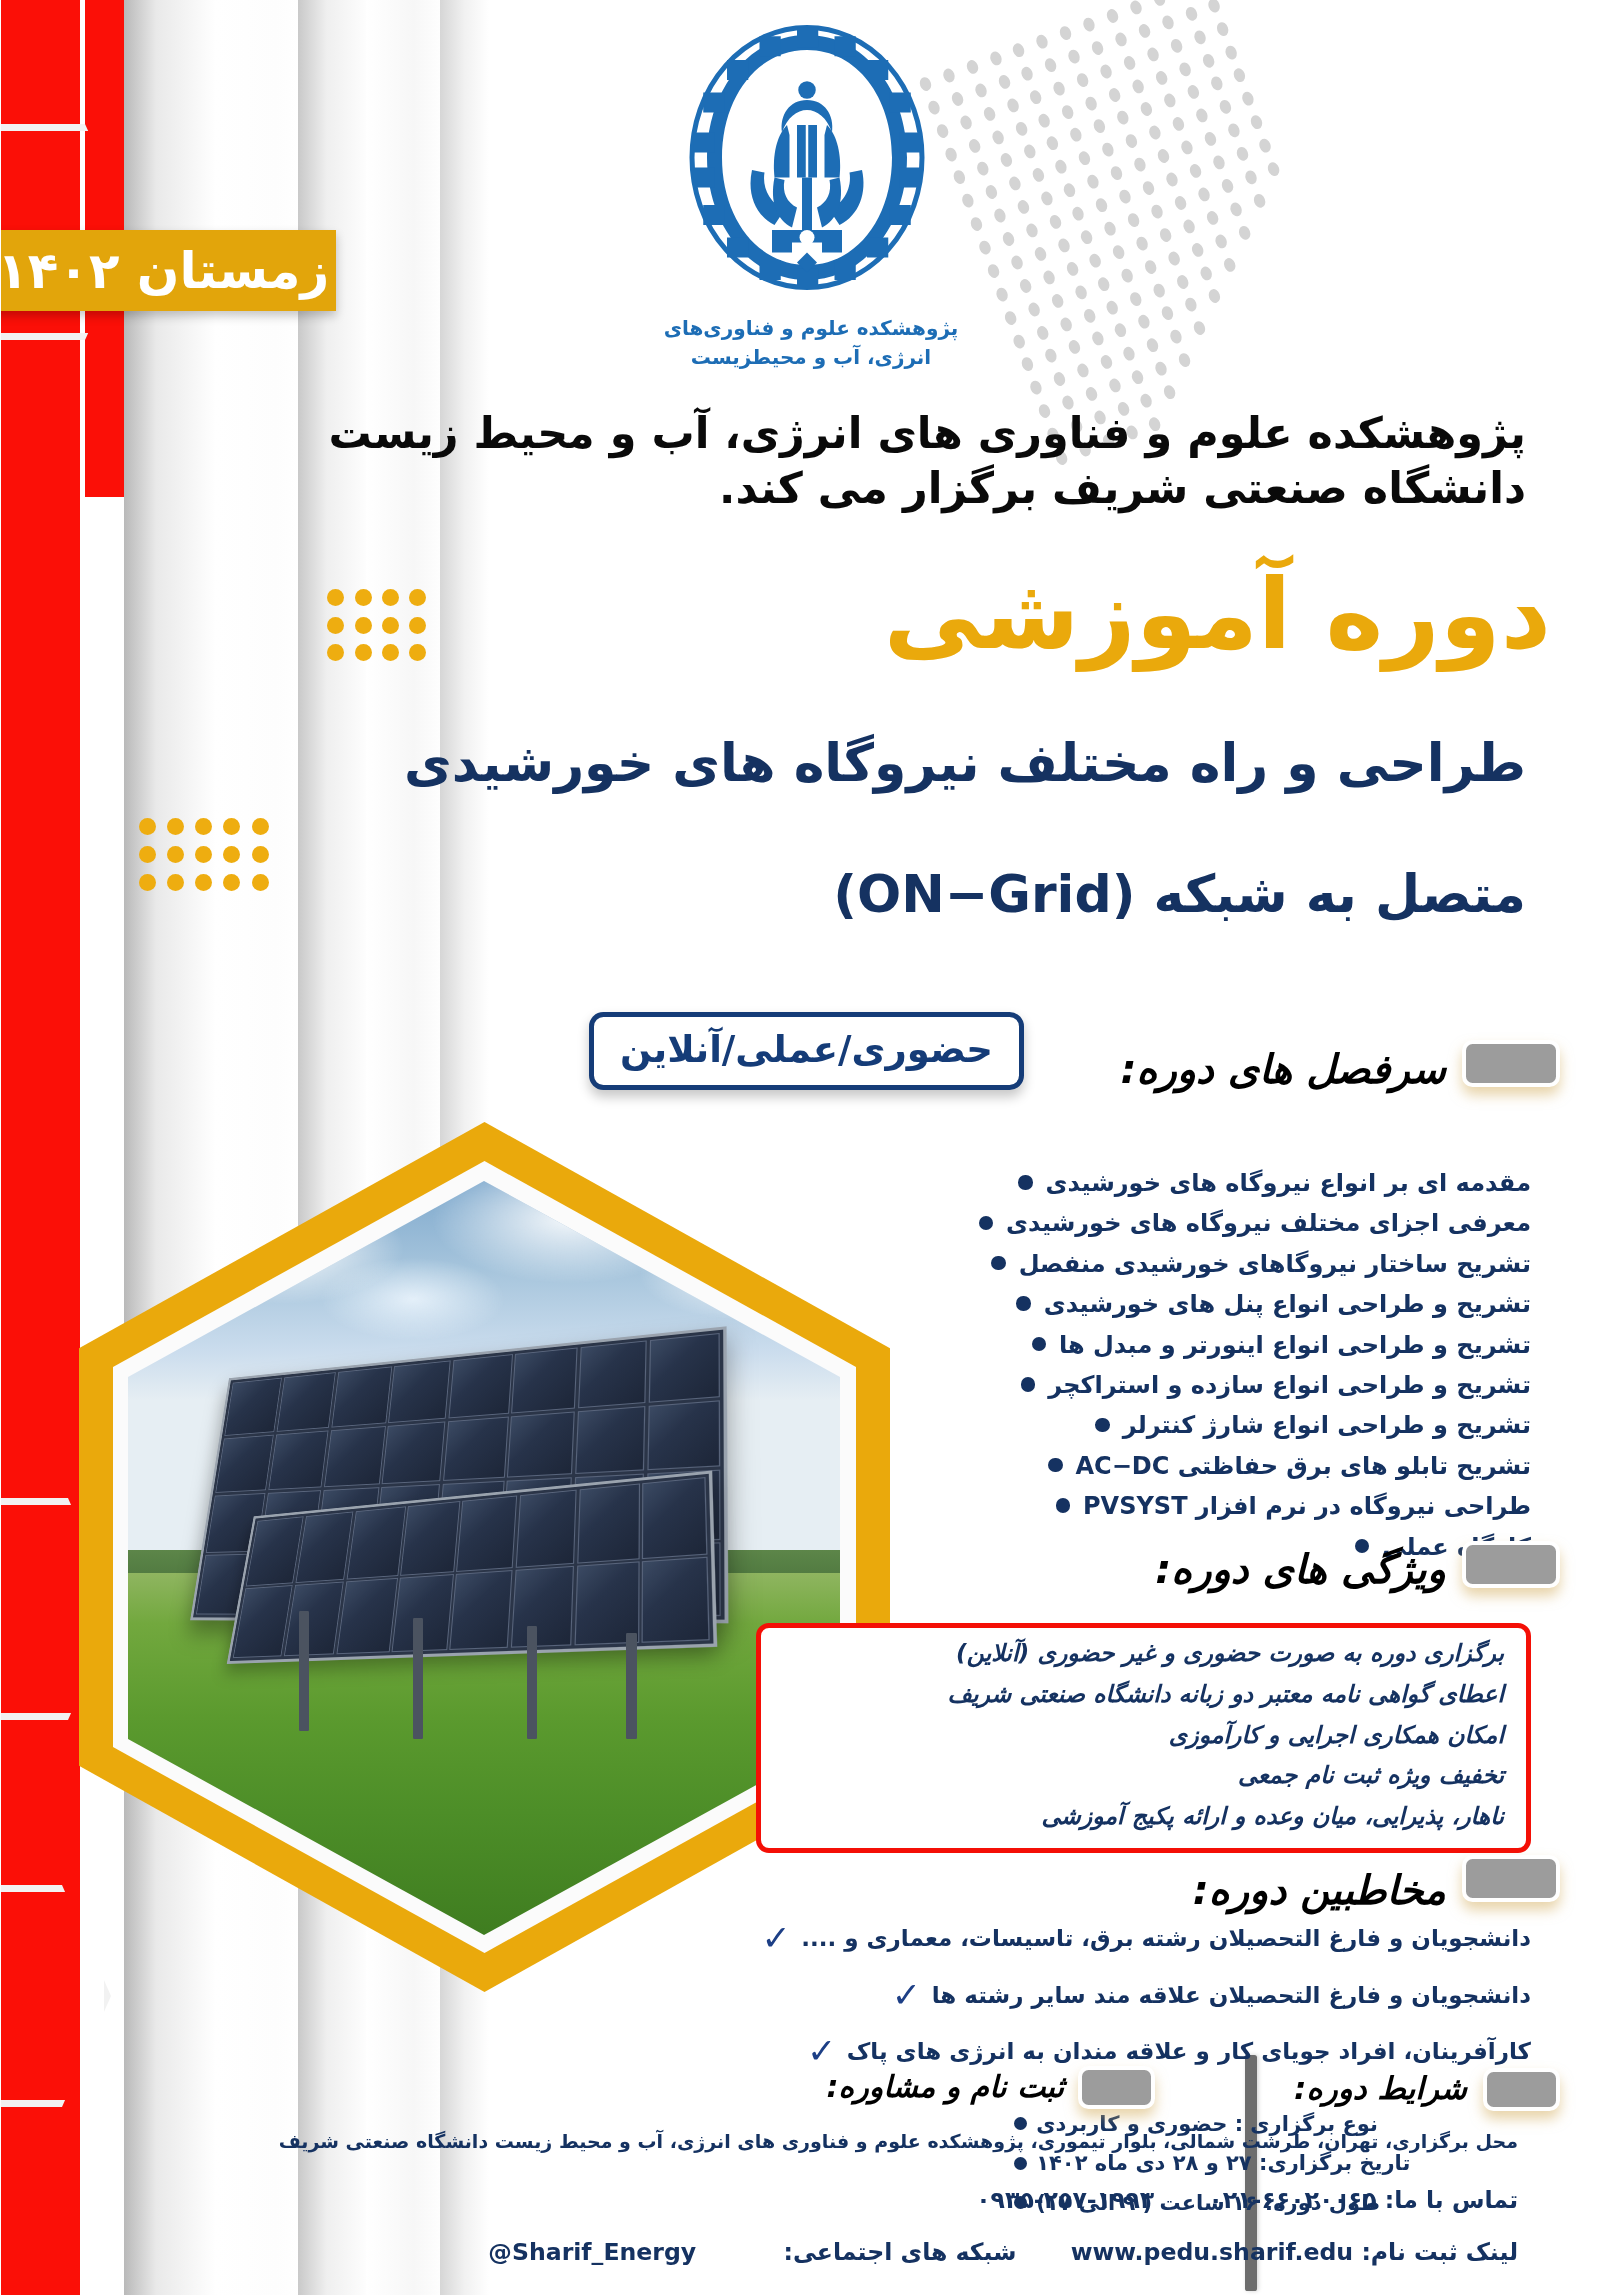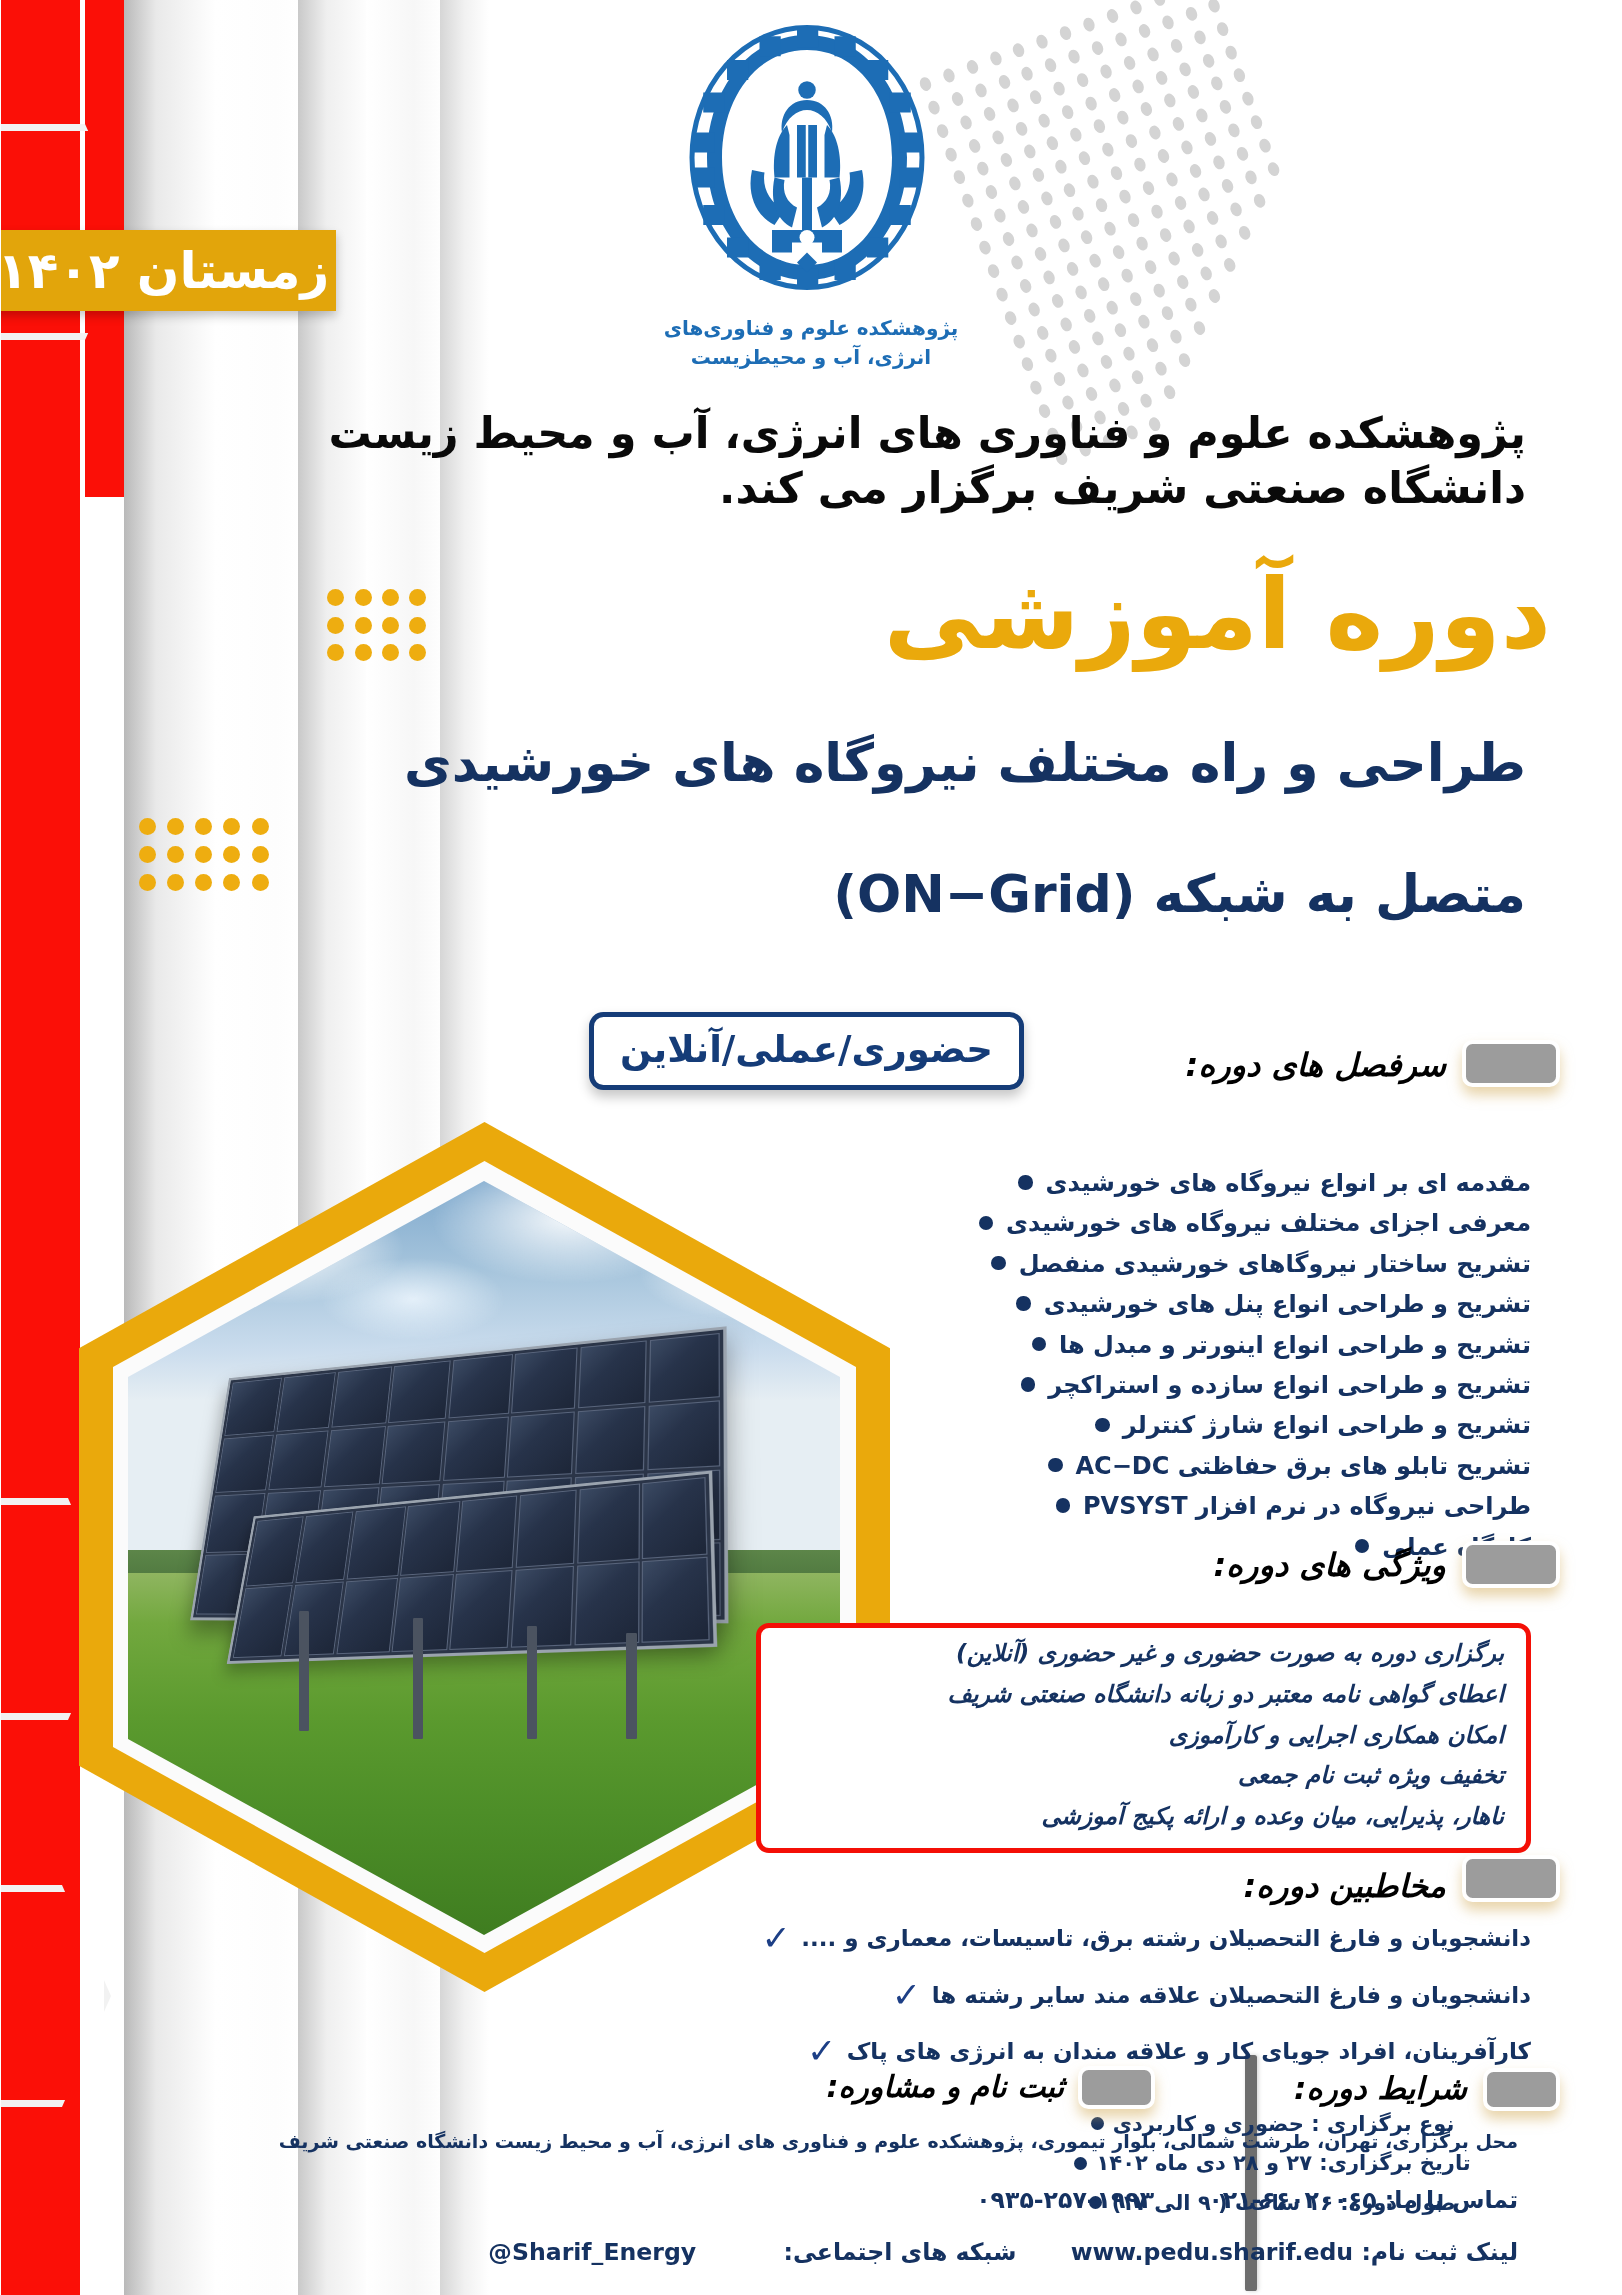--- a/index.html
+++ b/index.html
@@ -211,21 +211,21 @@
     padding:10.5px 26px 14.4px;
     background:#ffffff; color:#153c78;
     border:5.9px solid #153c78; border-radius:14.4px;
     font-size:37px; font-weight:bold; white-space:nowrap;
     box-shadow:0 6.5px 11.8px rgba(0,0,0,.22);
   }
 
   
   .sec-head {
     position:absolute; text-align:right; color:#000000;
-    font-size:32px; font-style:italic; font-weight:bold;
+    font-size:40px; font-style:italic; font-weight:bold;
     white-space:nowrap;
   }
   .sec-chip {
     position:absolute; width:98px; height:47px;
     background:#9c9c9c; border:4.6px solid #ffffff; border-radius:10.5px;
     box-shadow:0 7.9px 13px rgba(214,176,100,.55);
   }
   .sec-chip.small { width:77px; height:43px; }
 
   
@@ -261,21 +261,21 @@
   .audience li { list-style:none; margin-bottom:21.6px; white-space:nowrap; }
   .audience li::after {
     content:"\2713"; display:inline-block;
     color:#1d3f86; font-size:35px; font-weight:bold;
     margin-right:10.5px; vertical-align:-3.9px;
   }
 
   
   .conditions {
     position:absolute; right:92px; top:2114px; width:517px;
-    text-align:center; color:#153261;
+    text-align:left; color:#153261;
     font-size:21px; font-weight:bold; line-height:1.0;
   }
   .conditions li { list-style:none; margin-bottom:18.3px; white-space:nowrap; }
   .conditions li::after {
     content:""; display:inline-block;
     width:13px; height:13px; border-radius:50%;
     background:#153261; margin-right:9.2px; vertical-align:0.7px;
   }
 
   

